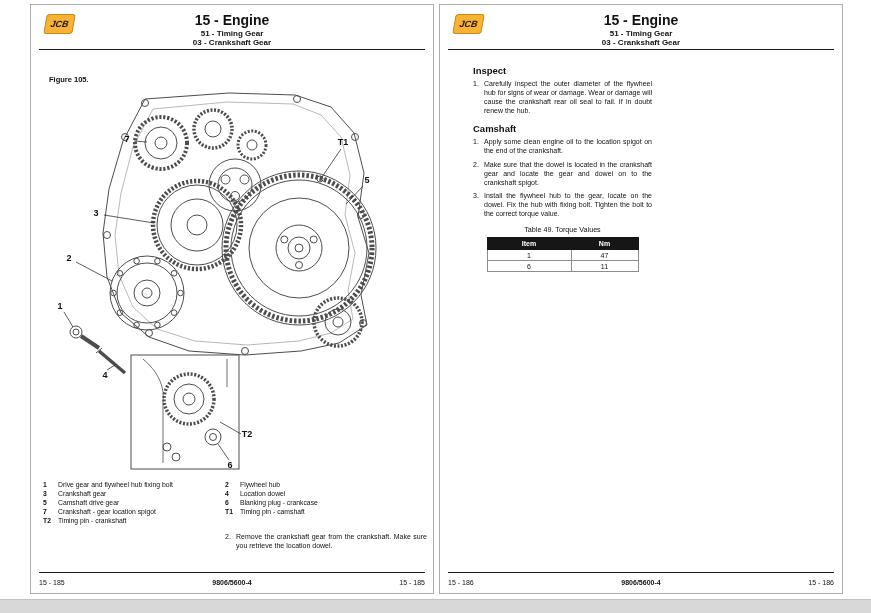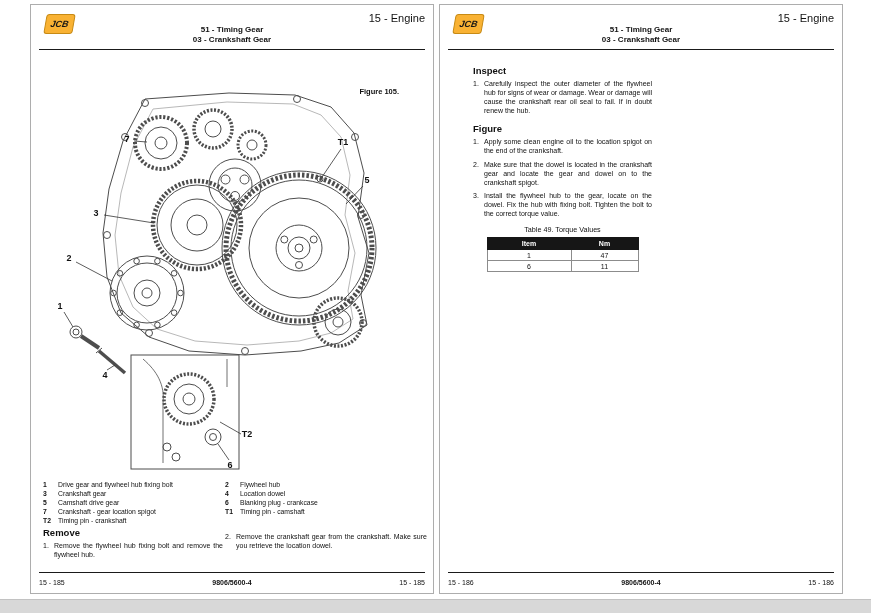--- a/index.html
+++ b/index.html
@@ -7,25 +7,25 @@
   .screen{position:relative;width:871px;height:613px;background:#ffffff;overflow:hidden;}
   .page{position:absolute;top:4px;width:402px;height:588px;background:#fff;border:1px solid #adadad;}
   .page-left{left:30px;}
   .page-right{left:439px;}
   .bottom-bar{position:absolute;left:0;bottom:0;width:871px;height:13px;background:#d8d8d8;border-top:1px solid #c2c2c2;}
 
   .page-header{position:absolute;top:6px;left:8px;right:8px;height:34px;}
   .jcb-logo{position:absolute;left:6px;top:3px;width:27px;height:18px;background:#F9B233;border-radius:3px;transform:skewX(-10deg);display:flex;align-items:center;justify-content:center;border:1px solid #c78a14;}
   .jcb-text{font-size:9px;font-weight:bold;font-style:italic;color:#161616;}
   .header-center{text-align:center;line-height:1.2;padding-top:1px;}
-  .h-title{font-size:11px;font-weight:normal;text-align:right;}
+  .h-title{font-size:14px;font-weight:bold;}
   .h-sub{font-size:8px;font-weight:bold;}
   .header-rule{position:absolute;top:44px;left:8px;right:8px;border-top:1px solid #1a1a1a;}
 
-  .figure-caption{position:absolute;top:82px;left:18px;width:350px;text-align:right;font-size:7.5px;font-weight:bold;}
+  .figure-caption{position:absolute;top:70px;left:18px;width:350px;text-align:left;font-size:7.5px;font-weight:bold;}
   .figure-svg{position:absolute;top:80px;left:18px;}
 
   .legend{position:absolute;font-size:6.8px;line-height:1.32;}
   .legend-a{top:476px;left:12px;width:180px;}
   .legend-b{top:476px;left:194px;width:202px;}
   .legend-row{display:flex;}
   .legend-key{width:15px;font-weight:bold;flex:none;}
   .legend-text{flex:1;}
 
   .sec-heading{font-size:9.5px;font-weight:bold;margin-bottom:3px;}
@@ -227,27 +227,20 @@
       <div class="legend-row">
           <span class="legend-key">6</span>
           <span class="legend-text">Blanking plug - crankcase</span>
         </div>
       <div class="legend-row">
           <span class="legend-key">T1</span>
           <span class="legend-text">Timing pin - camshaft</span>
         </div>
     </div>
 
-    <div class="remove-a">
-      <div class="sec-heading">Remove</div>
-      <div class="step">
-        <span class="step-num">1.</span>
-        <span class="step-text">Remove the flywheel hub fixing bolt and remove the flywheel hub.</span>
-      </div>
-    </div>
     <div class="remove-b">
       <div class="step">
         <span class="step-num">2.</span>
         <span class="step-text">Remove the crankshaft gear from the crankshaft. Make sure you retrieve the location dowel.</span>
       </div>
     </div>
 
     <div class="footer-rule"></div>
     <div class="page-footer">
       <span>15 - 185</span>
@@ -269,21 +262,21 @@
     </div>
     <div class="header-rule"></div>
 
     <div class="content-col">
       <div class="sec-heading">Inspect</div>
       <div class="step">
         <span class="step-num">1.</span>
         <span class="step-text">Carefully inspect the outer diameter of the flywheel hub for signs of wear or damage. Wear or damage will cause the crankshaft rear oil seal to fail. If in doubt renew the hub.</span>
       </div>
 
-      <div class="sec-heading mt">Figure</div>
+      <div class="sec-heading mt">Camshaft</div>
       <div class="step">
         <span class="step-num">1.</span>
         <span class="step-text">Apply some clean engine oil to the location spigot on the end of the crankshaft.</span>
       </div>
       <div class="step">
         <span class="step-num">2.</span>
         <span class="step-text">Make sure that the dowel is located in the crankshaft gear and locate the gear and dowel on to the crankshaft spigot.</span>
       </div>
       <div class="step">
         <span class="step-num">3.</span>

